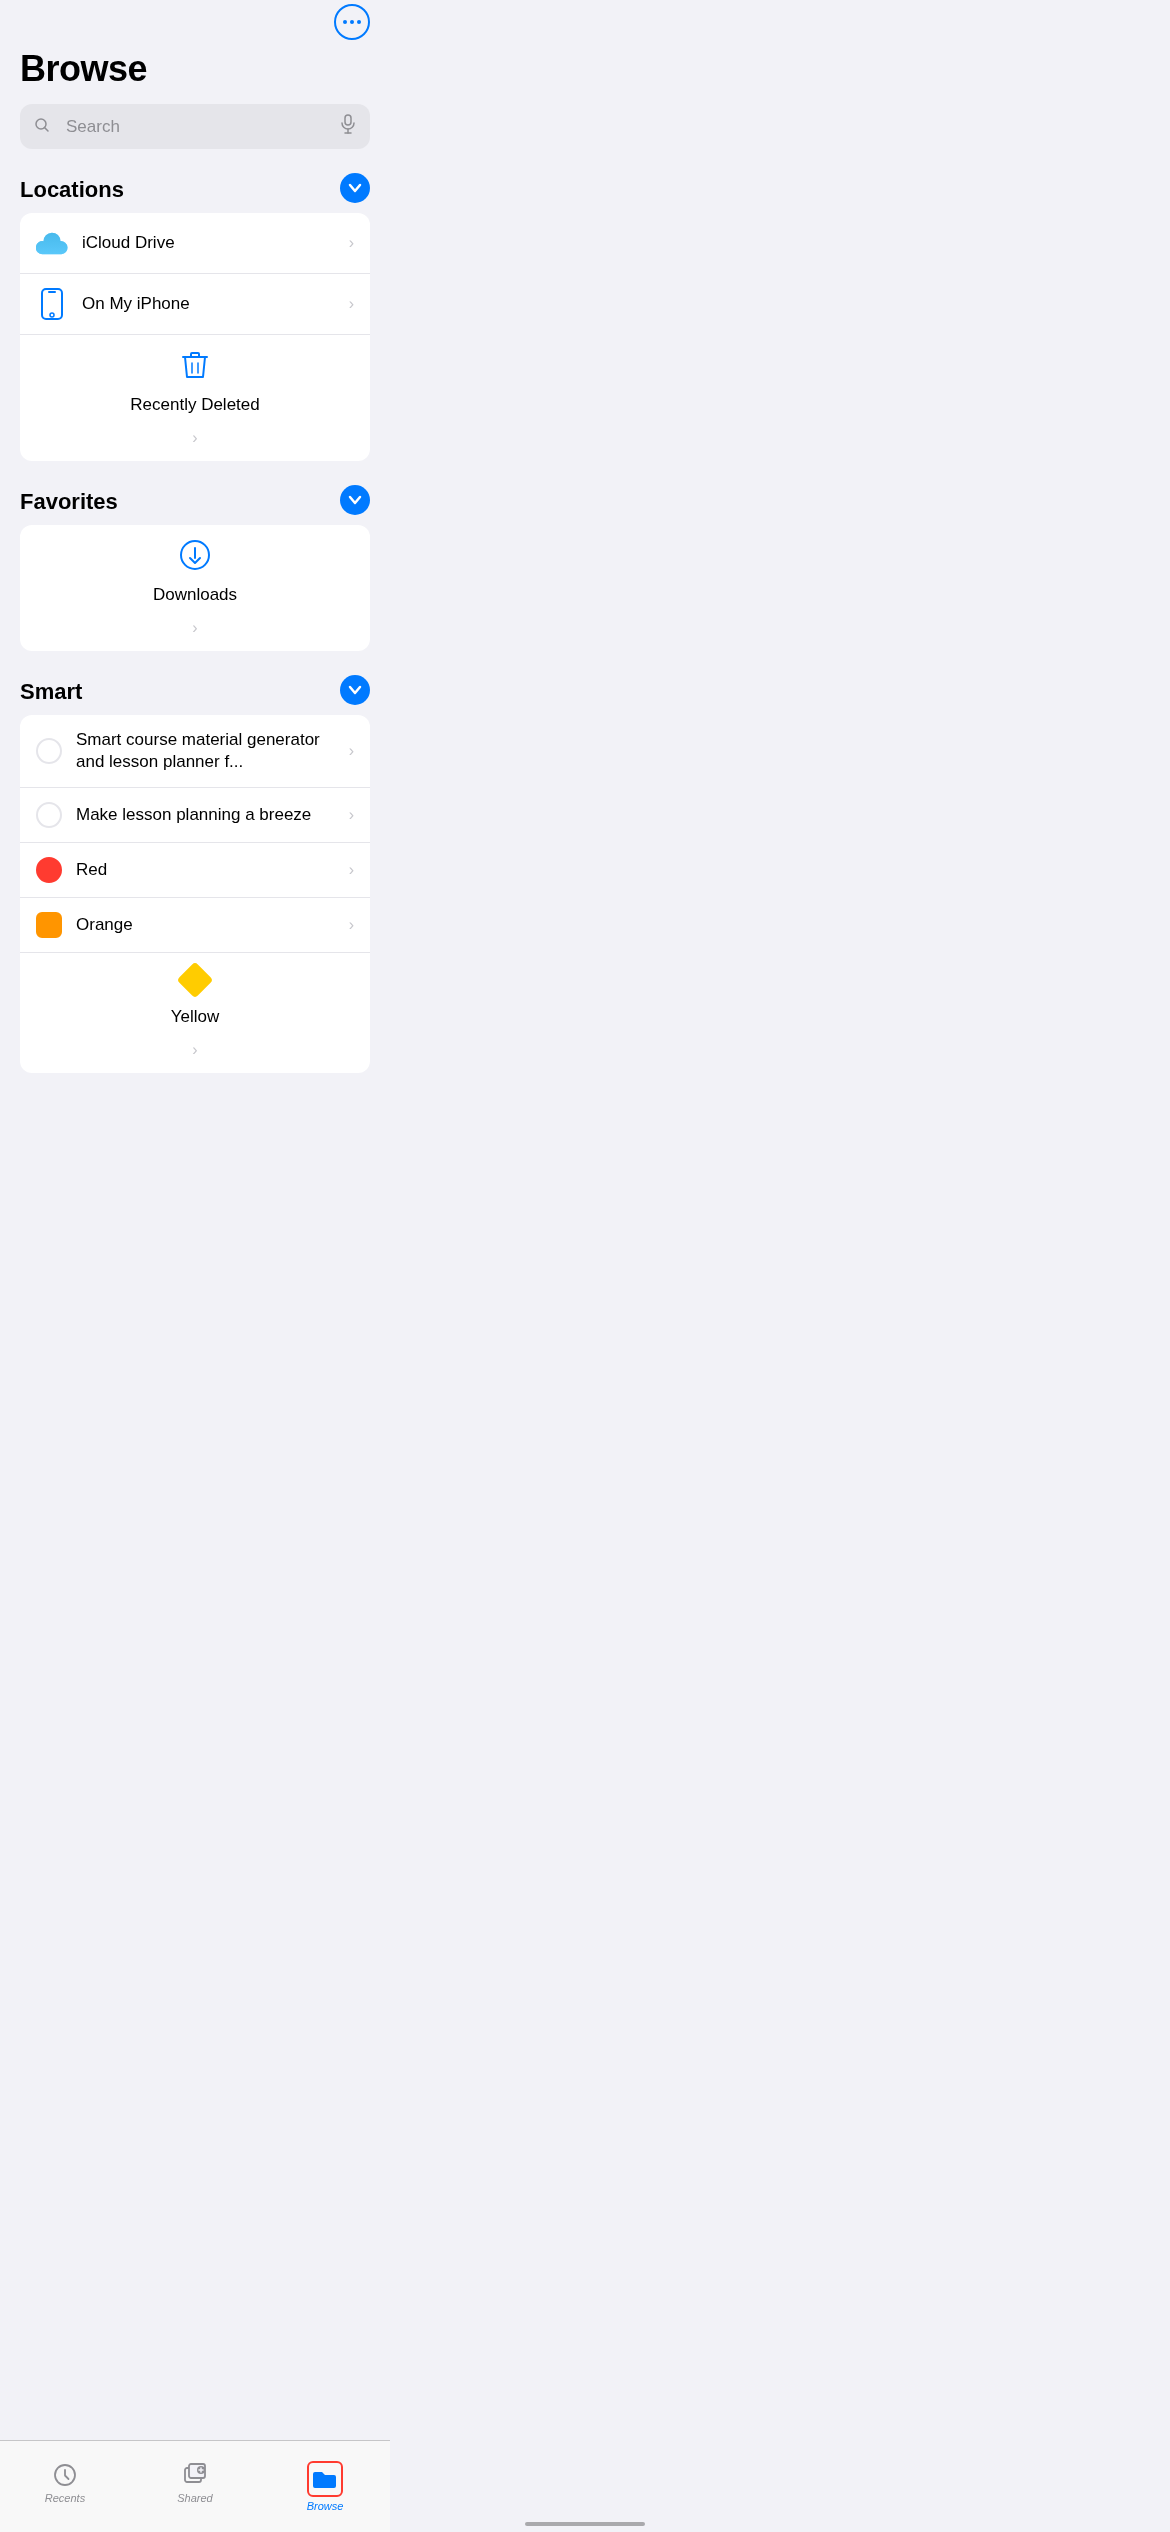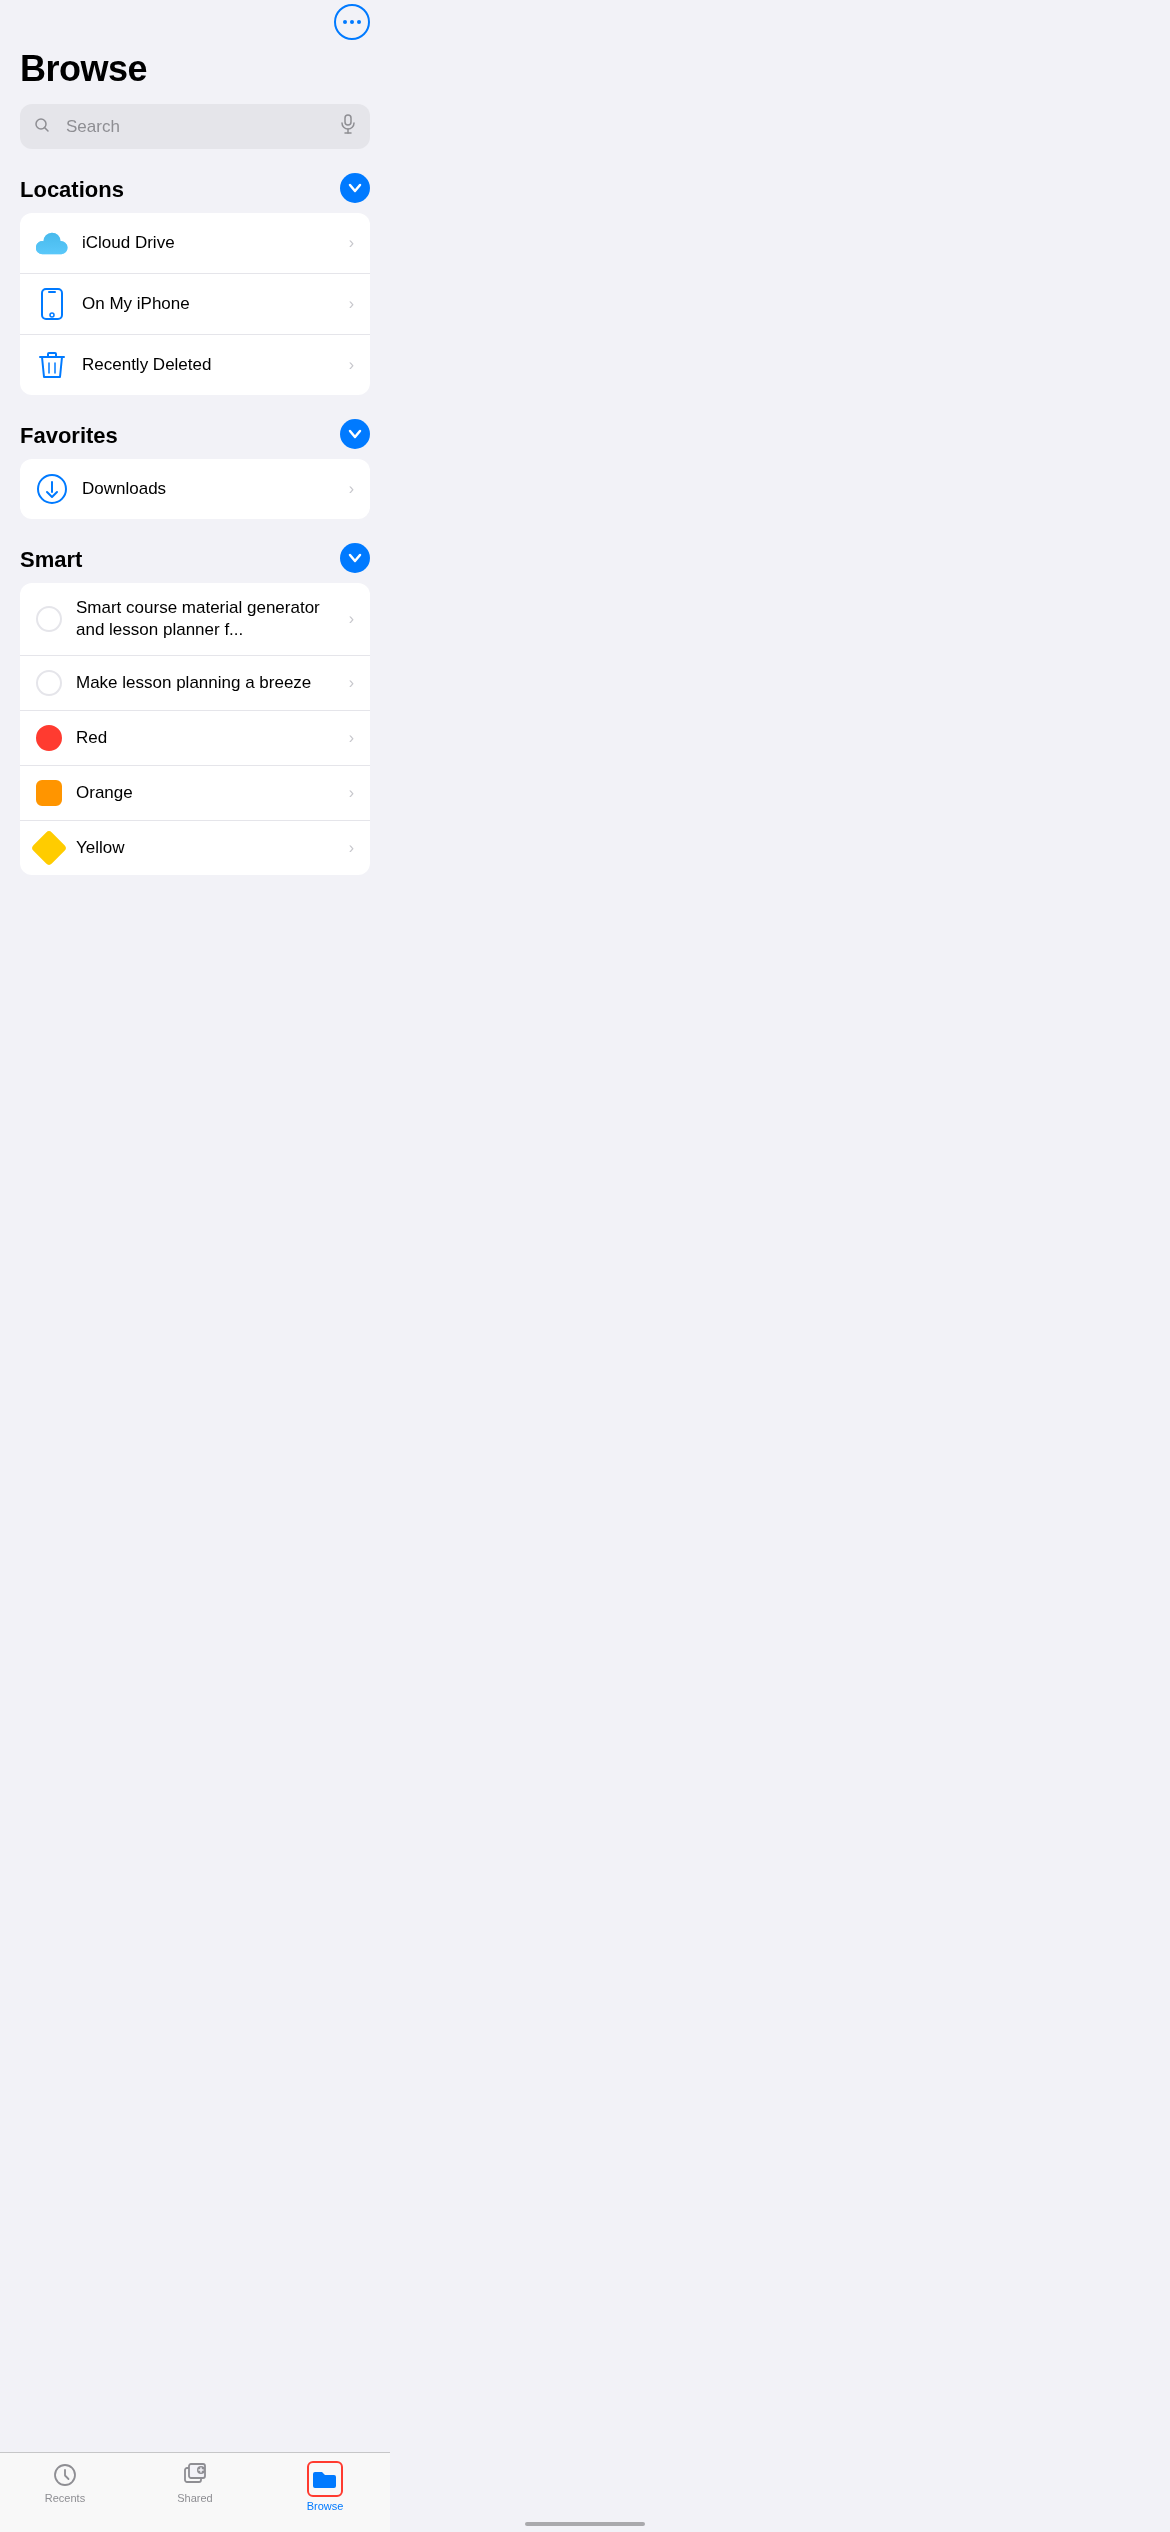--- a/index.html
+++ b/index.html
@@ -221,20 +221,21 @@
       display: flex;
       align-items: center;
       padding: 14px 16px;
       cursor: pointer;
       border-bottom: 0.5px solid #e5e5ea;
       gap: 14px;
     }
 
     .list-item:last-child {
       border-bottom: none;
+      flex-direction: column;
     }
 
     .list-item-icon {
       width: 32px;
       height: 32px;
       display: flex;
       align-items: center;
       justify-content: center;
       flex-shrink: 0;
     }
@@ -271,21 +272,22 @@
     
     .tab-bar {
       position: fixed;
       bottom: 0;
       left: 0;
       width: 390px;
       background: rgba(248,248,248,0.97);
       border-top: 0.5px solid #c6c6c8;
       display: flex;
       align-items: flex-start;
-      padding: 8px 0 20px 0;
+      padding: 20px 0 20px 0;
+      font-style: italic;
     }
 
     .tab-item {
       flex: 1;
       display: flex;
       flex-direction: column;
       align-items: center;
       gap: 3px;
       cursor: pointer;
     }

